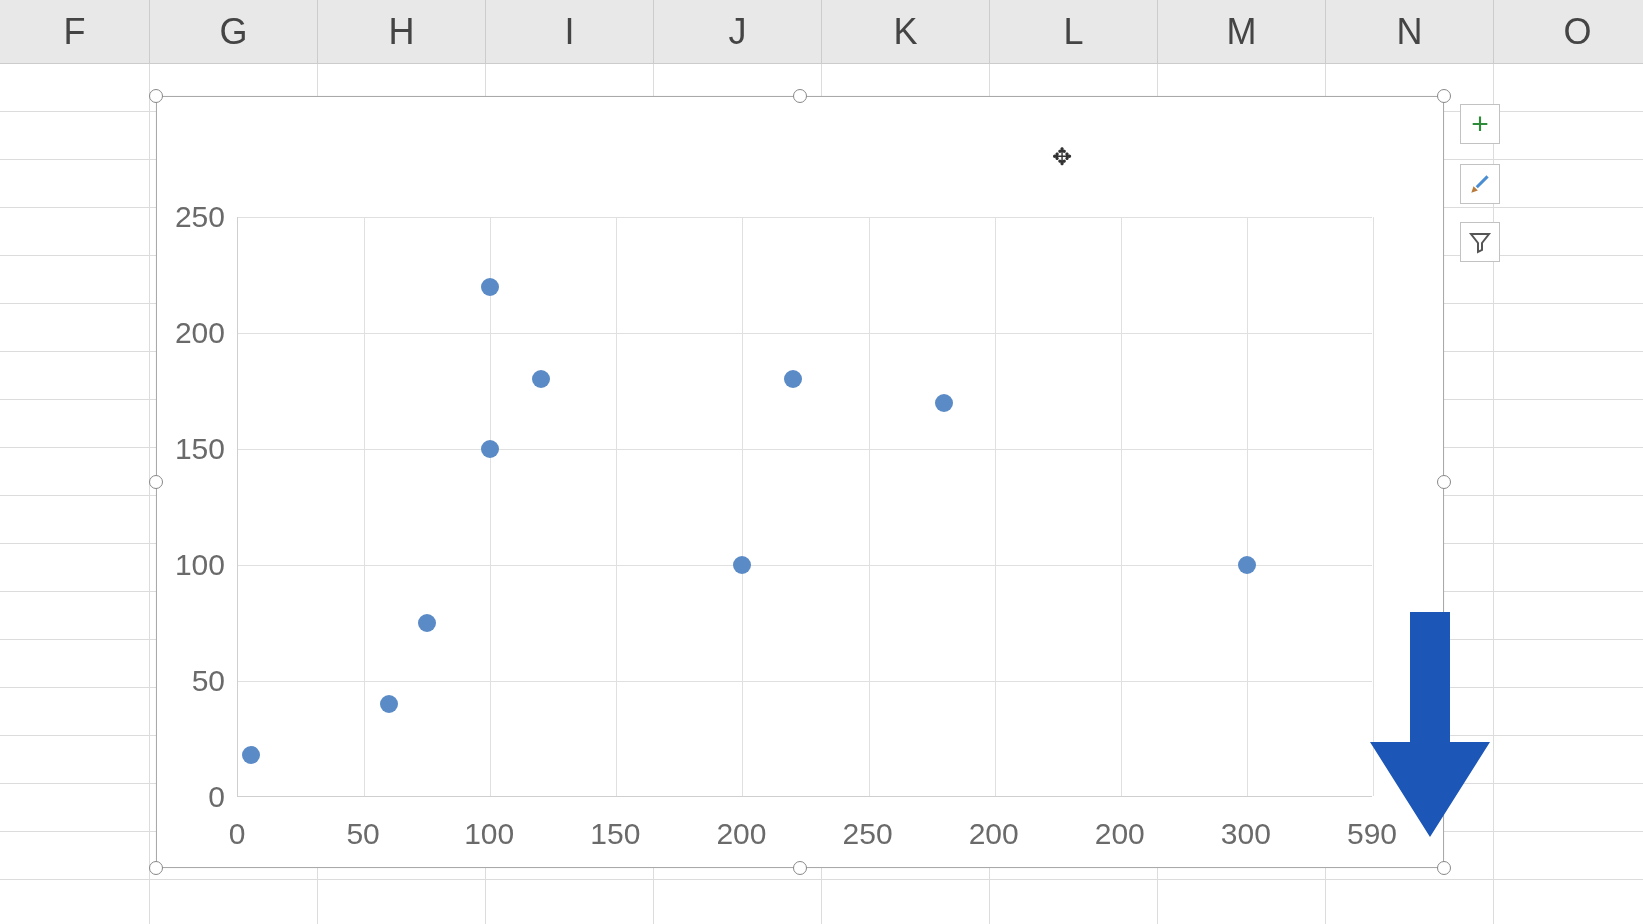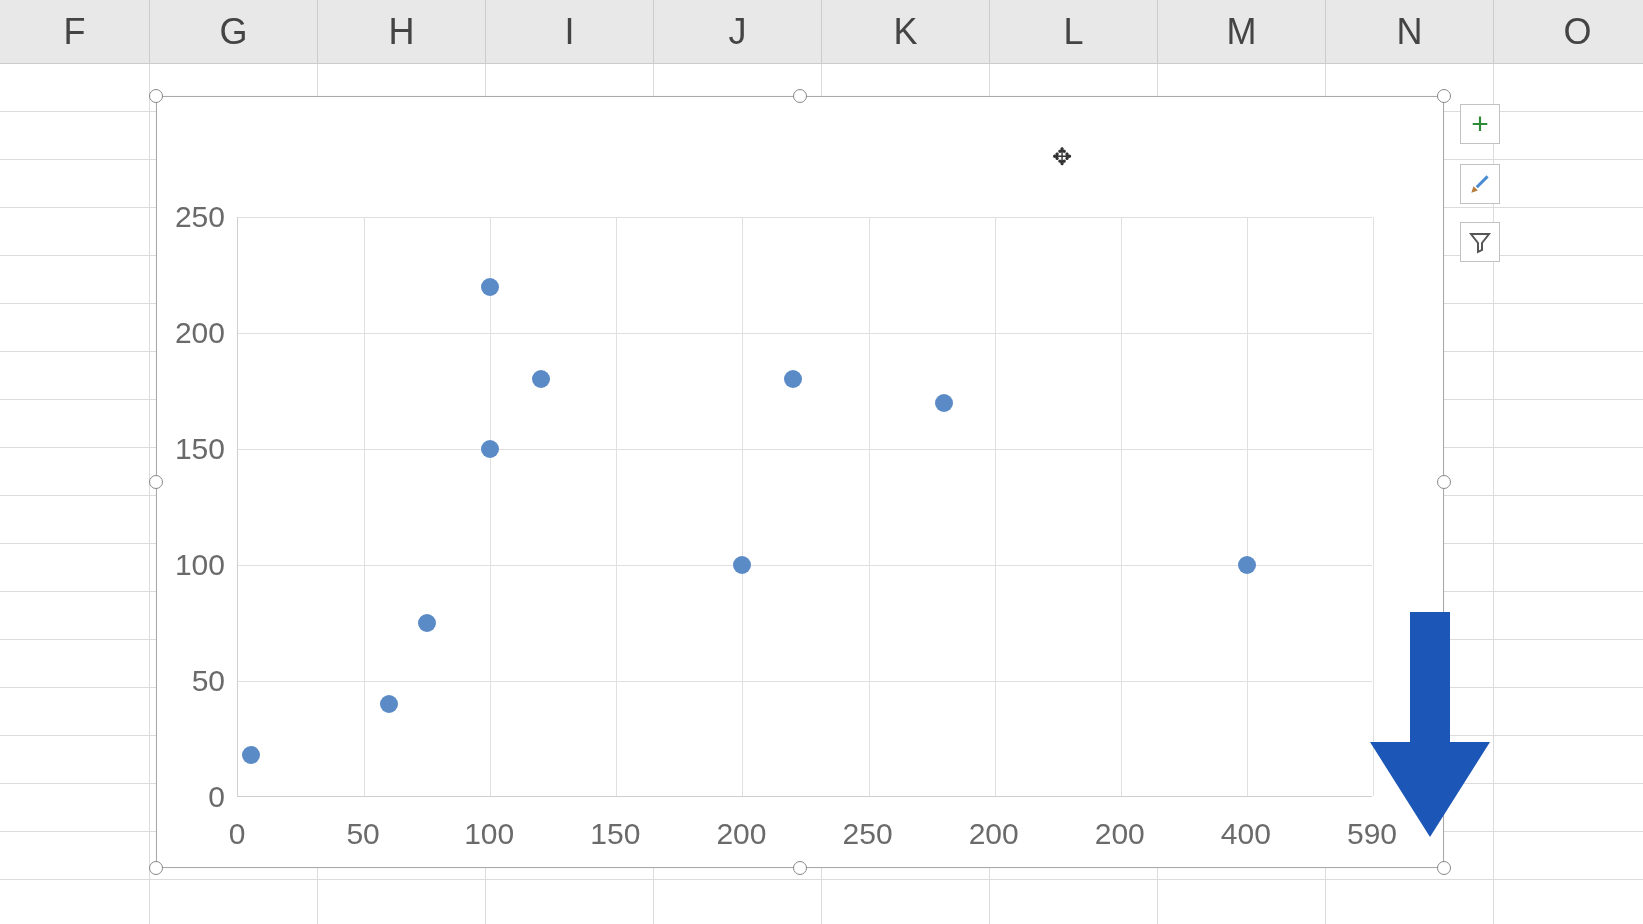--- a/index.html
+++ b/index.html
@@ -450,21 +450,21 @@
       <div class="y-tick" style="top: 116px; left: -92px;">200</div>
       <div class="y-tick" style="top: 0px; left: -92px;">250</div>
       <div class="x-tick" style="left: 0px;">0</div>
       <div class="x-tick" style="left: 126.111px;">50</div>
       <div class="x-tick" style="left: 252.222px;">100</div>
       <div class="x-tick" style="left: 378.333px;">150</div>
       <div class="x-tick" style="left: 504.444px;">200</div>
       <div class="x-tick" style="left: 630.556px;">250</div>
       <div class="x-tick" style="left: 756.667px;">200</div>
       <div class="x-tick" style="left: 882.778px;">200</div>
-      <div class="x-tick" style="left: 1008.89px;">400</div>
+      <div class="x-tick" style="left: 1008.89px;">300</div>
       <div class="x-tick" style="left: 1135px;">590</div>
     </div>
 </div>
 
 <div class="chart-btn add">
   <span style="color:#2d8b3a;font-size:30px;font-weight:300;">+</span>
 </div>
 <div class="chart-btn style">
   <svg width="26" height="26" viewBox="0 0 24 24" fill="none">
     <path d="M4 20 L6 14 L10 18 L4 20 Z" fill="#b87a3a"></path>

